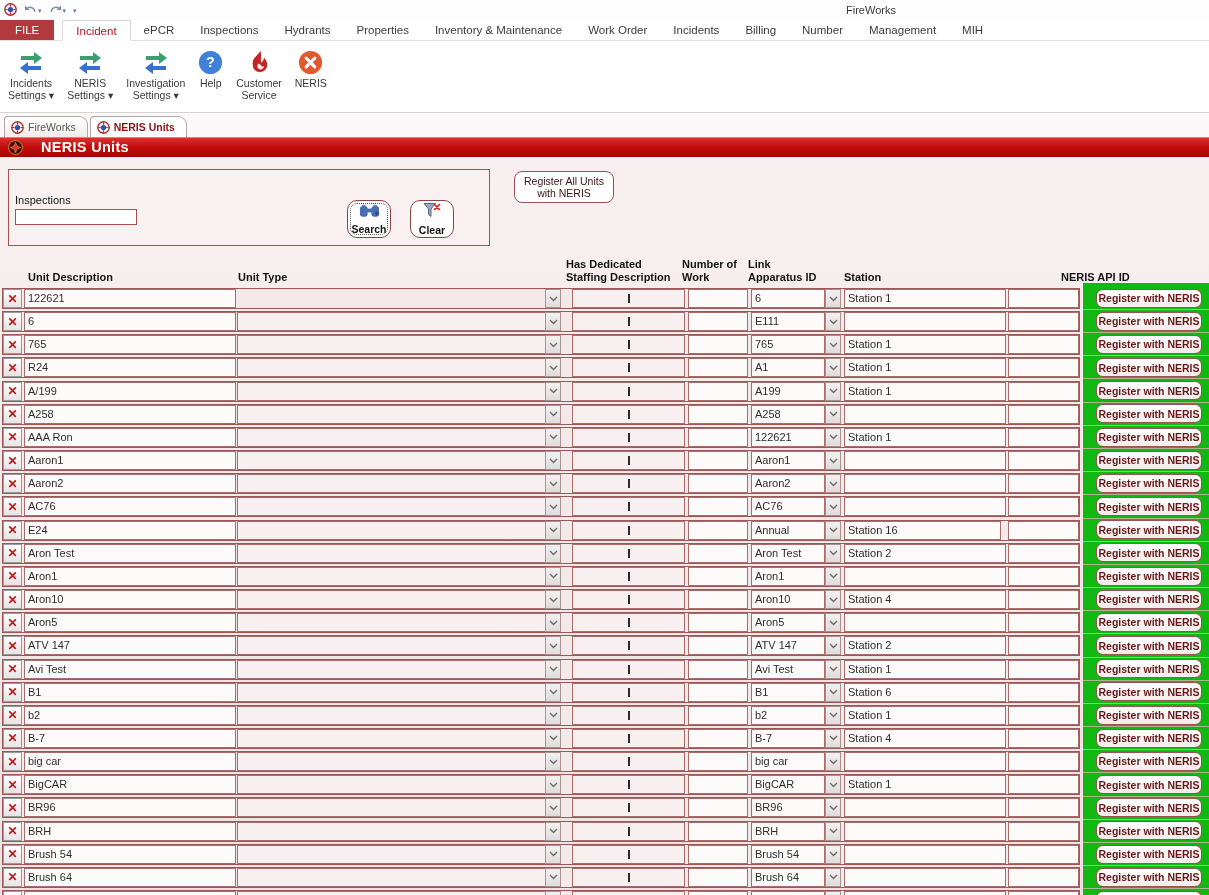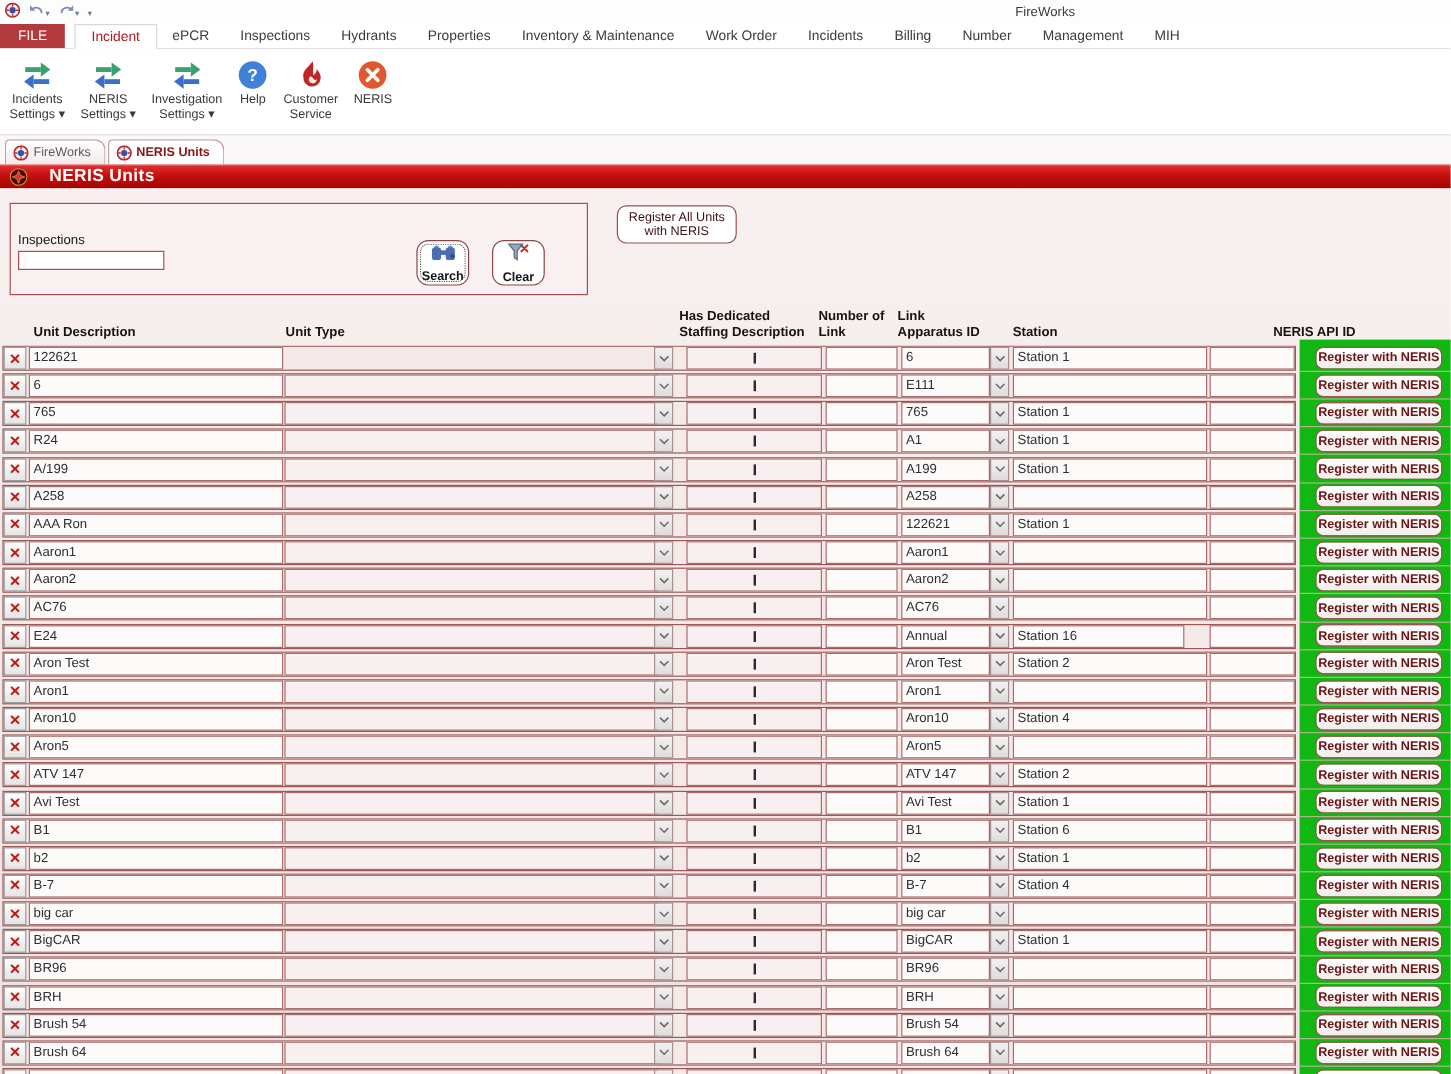--- a/index.html
+++ b/index.html
@@ -274,21 +274,21 @@
 
   <div class="reg-all">Register All Units
 with NERIS</div>
 
   <div class="thead">
       <div class="thcol" style="left: 28px;">Unit Description</div>
       <div class="thcol" style="left: 238px;">Unit Type</div>
       <div class="thcol" style="left: 566px;">Has Dedicated
 Staffing Description</div>
       <div class="thcol" style="left: 682px;">Number of
-Link</div>
+Work</div>
       <div class="thcol" style="left: 748px;">Link
 Apparatus ID</div>
       <div class="thcol" style="left: 844px;">Station</div>
       <div class="thcol" style="left: 1061px;">NERIS API ID</div>
     </div>
 
   <div class="tbody">
       <div class="t-row">
         <div class="xbtn">✕</div>
         <div class="cell" style="left:21px;width:212px">122621</div>
@@ -520,21 +520,21 @@
         <div class="cell combo" style="left:569px;width:113px">
           <span class="tick"></span>
         </div>
         <div class="cell" style="left:685px;width:60px"></div>
         <div class="cell" style="left:748px;width:74px">Annual</div>
         <div class="chev" style="left:822px">
           <svg width="9" height="6" viewBox="0 0 9 6">
             <path d="M1 1 L4.5 4.5 L8 1" fill="none" stroke="#6a6a6a" stroke-width="1.3"></path>
           </svg>
         </div>
-        <div class="cell" style="left:841px;width:143px">Station 16</div>
+        <div class="cell" style="left:841px;width:157px">Station 16</div>
         <div class="cell" style="left:1005px;width:71px"></div>
       </div>
       <div class="t-row">
         <div class="xbtn">✕</div>
         <div class="cell" style="left:21px;width:212px">Aron Test</div>
         <div class="cell combo" style="left:234px;width:311px"></div>
         <div class="chev" style="left:542px">
           <svg width="9" height="6" viewBox="0 0 9 6">
             <path d="M1 1 L4.5 4.5 L8 1" fill="none" stroke="#6a6a6a" stroke-width="1.3"></path>
           </svg>

